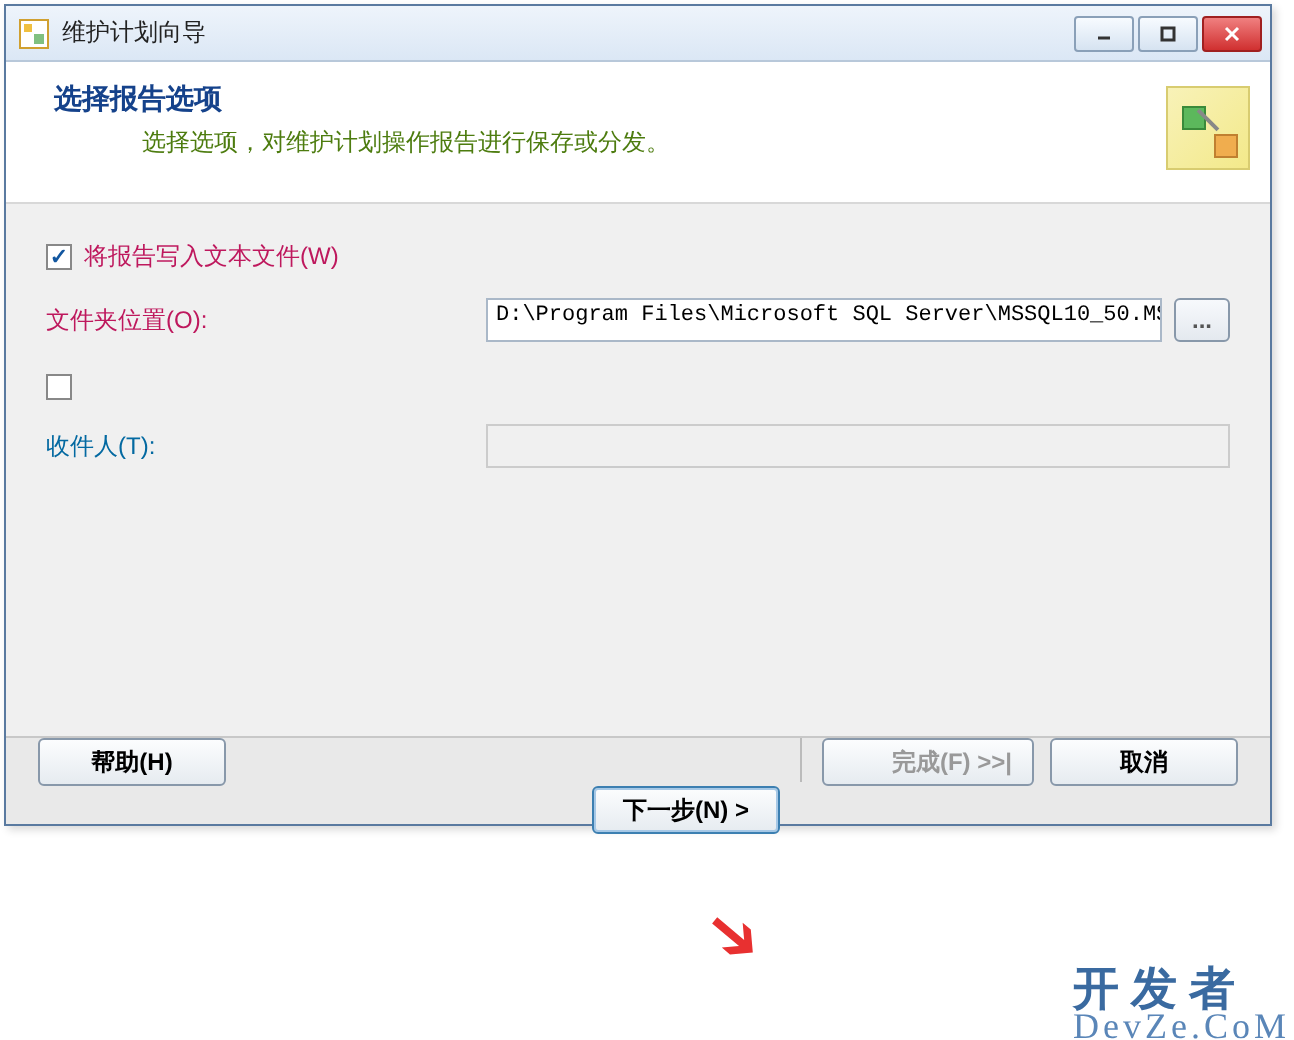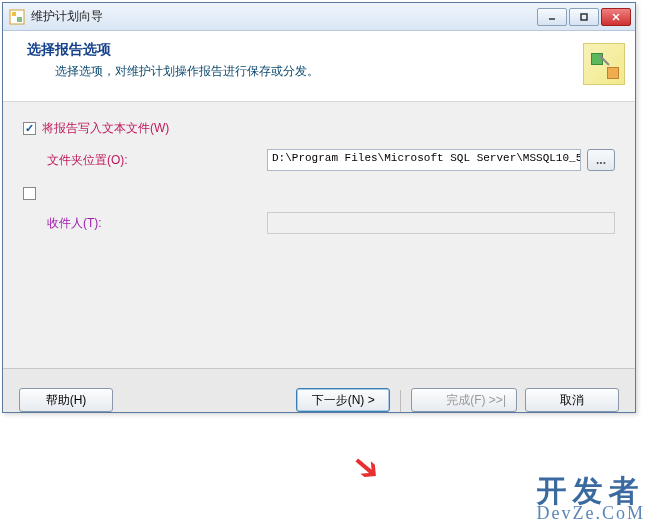--- a/index.html
+++ b/index.html
@@ -8,45 +8,45 @@
   .titlebar { height: 28px; background: linear-gradient(#eef4fb, #dbe7f5); display: flex; align-items: center; padding: 0 4px 0 6px; border-bottom: 1px solid #b8c8da; }
   .titlebar .icon { width: 16px; height: 16px; margin-right: 6px; }
   .titlebar .title { flex: 1; color: #222; }
   .winbtns { display: flex; gap: 2px; }
   .winbtn { width: 30px; height: 18px; border: 1px solid #8aa0b8; border-radius: 2px; background: linear-gradient(#f7fbff,#d6e3f1); display: flex; align-items: center; justify-content: center; font-size: 10px; color: #333; }
   .winbtn.close { background: linear-gradient(#f08080,#d03030); color: #fff; border-color: #a02020; }
   .winbtn.close svg { stroke: #fff; }
   .header { background: #fff; border-bottom: 1px solid #d8d8d8; padding: 10px 16px 10px 24px; display: flex; align-items: flex-start; }
   .header-text { flex: 1; }
   .header h1 { margin: 0 0 4px 0; font-size: 14px; font-weight: bold; color: #15428b; }
-  .header .sub { margin-left: 28px; color: #0c4a6e; }
+  .header .sub { margin-left: 44px; color: #4d7c0f; }
   .header-icon { width: 60px; height: 54px; position: relative; margin-right: -6px; margin-top: -4px; }
   .header-icon .box { position: absolute; left: 18px; top: 6px; width: 42px; height: 42px; background: linear-gradient(135deg,#f8f2b8,#f3e98a); border: 1px solid #d8cc70; }
   .header-icon .g { position: absolute; left: 26px; top: 16px; width: 12px; height: 12px; background: #5cb85c; border: 1px solid #3a8a3a; }
   .header-icon .o { position: absolute; left: 42px; top: 30px; width: 12px; height: 12px; background: #f0ad4e; border: 1px solid #c08030; }
   .header-icon .ln { position: absolute; left: 32px; top: 22px; width: 14px; height: 2px; background: #888; transform: rotate(45deg); }
   .content { position: relative; padding: 18px 20px; height: 378px; }
   .row { display: flex; align-items: center; margin-bottom: 12px; }
   .cb { width: 13px; height: 13px; border: 1px solid #888; background: #fff; margin-right: 6px; display: flex; align-items: center; justify-content: center; font-size: 11px; color: #1357a0; }
   .cb.checked::after { content: "✓"; font-weight: bold; }
   .lbl { color: #be185d; }
-  .inset { margin-left: 24px; display: flex; align-items: center; margin-bottom: 16px; }
+  .inset { display: flex; align-items: center; margin-bottom: 16px; }
   .inset .lbl { width: 220px; }
   .field { flex: 1; height: 22px; border: 1px solid #aab8c8; background: #fff; padding: 2px 4px; font-family: Consolas, "Courier New", monospace; font-size: 11px; color: #000; overflow: hidden; white-space: nowrap; }
   .browse { width: 28px; height: 22px; margin-left: 6px; border: 1px solid #8898aa; background: linear-gradient(#f7f9fc,#e4e9ef); border-radius: 3px; display: flex; align-items: center; justify-content: center; font-weight: bold; color: #555; }
-  .disabled { color: #a21caf; }
+  .disabled { color: #0369a1; }
   .arrow { position: absolute; left: 350px; top: 345px; color: #e83030; font-size: 34px; transform: rotate(40deg); pointer-events: none; }
-  .footer { position: absolute; bottom: 0; left: 0; right: 0; background: #e9e9e9; border-top: 1px solid #c8c8c8; height: 44px; display: flex; align-items: flex-end; padding: 0 16px; gap: 8px; }
+  .footer { position: absolute; bottom: 0; left: 0; right: 0; background: #e9e9e9; border-top: 1px solid #c8c8c8; height: 44px; display: flex; align-items: flex-start; padding: 0 16px; gap: 8px; font-weight: bold; }
   .spacer { flex: 1; }
   .btn { height: 24px; min-width: 94px; padding: 0 10px; border: 1px solid #8898aa; background: linear-gradient(#fcfdfe,#e6ebf0); border-radius: 3px; display: flex; align-items: center; justify-content: center; color: #000; }
-  .btn.default { border: 1px solid #3c7fb1; box-shadow: 0 0 0 1px #a6c8e6 inset; }
+  .btn.default { border: 1px solid #3c7fb1; box-shadow: 0 0 0 1px #a6c8e6 inset; margin-top: 24px; }
   .btn.disabled { color: #999; padding-left: 34px; }
   .sep { width: 1px; height: 22px; background: #bbb; margin: 0 2px; }
   .watermark { position: absolute; right: 2px; bottom: -2px; font-family: "SimSun", serif; color: #3a6aa0; line-height: 1; z-index: 10; pointer-events: none; }
-  .watermark .big { font-size: 30px; letter-spacing: 6px; font-weight: bold; }
+  .watermark .big { font-size: 23px; letter-spacing: 6px; font-weight: bold; }
   .watermark .small { font-size: 18px; letter-spacing: 2px; margin-top: -2px; color: #5a86b8; }
 </style>
 </head>
 <body>
 
 <div class="window">
 
   <div class="titlebar">
     <span class="icon">
       <svg viewBox="0 0 16 16" width="16" height="16">

